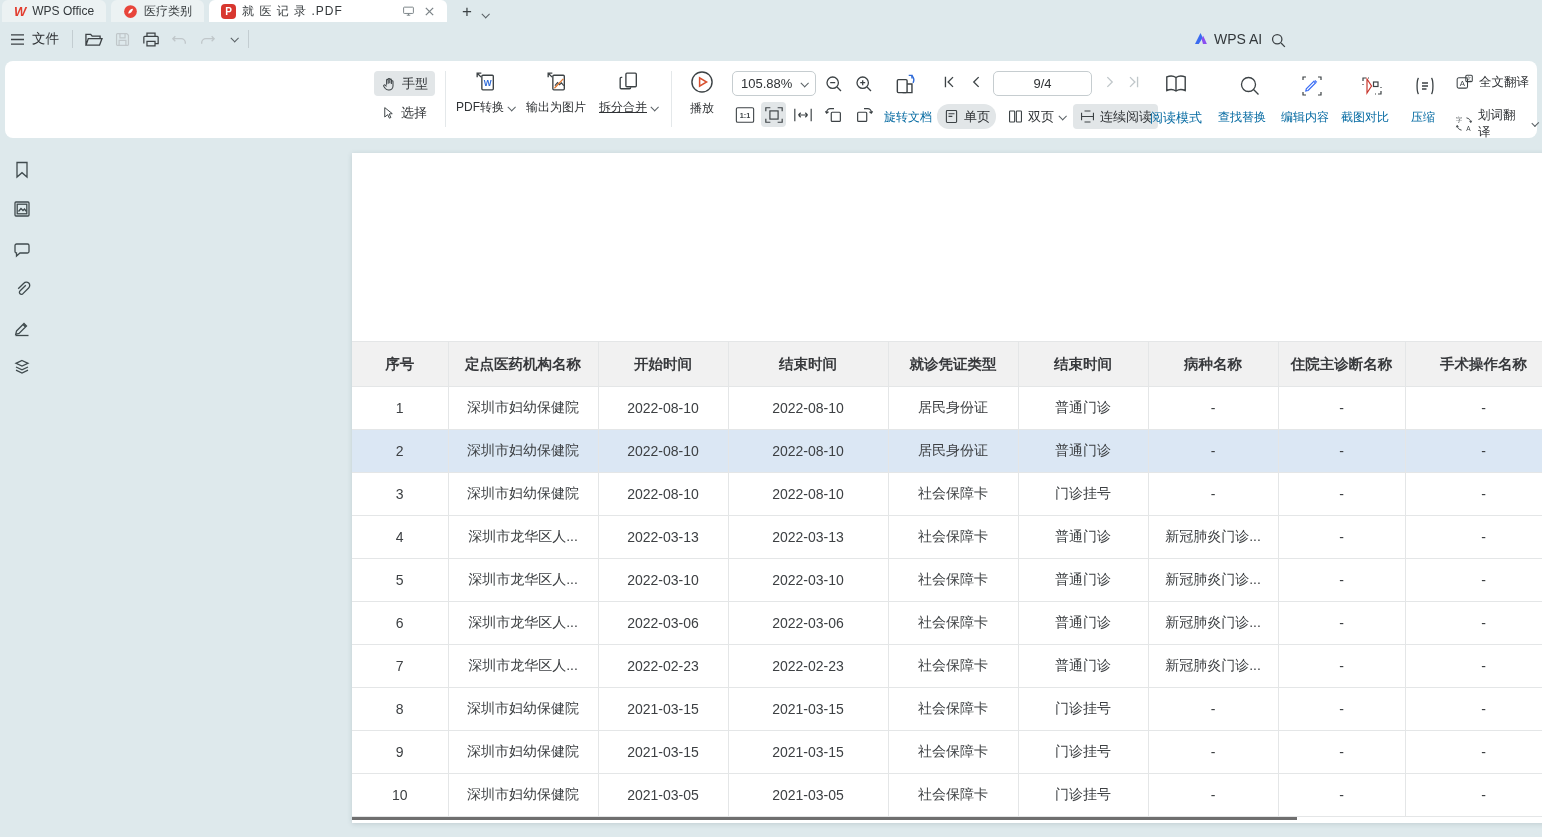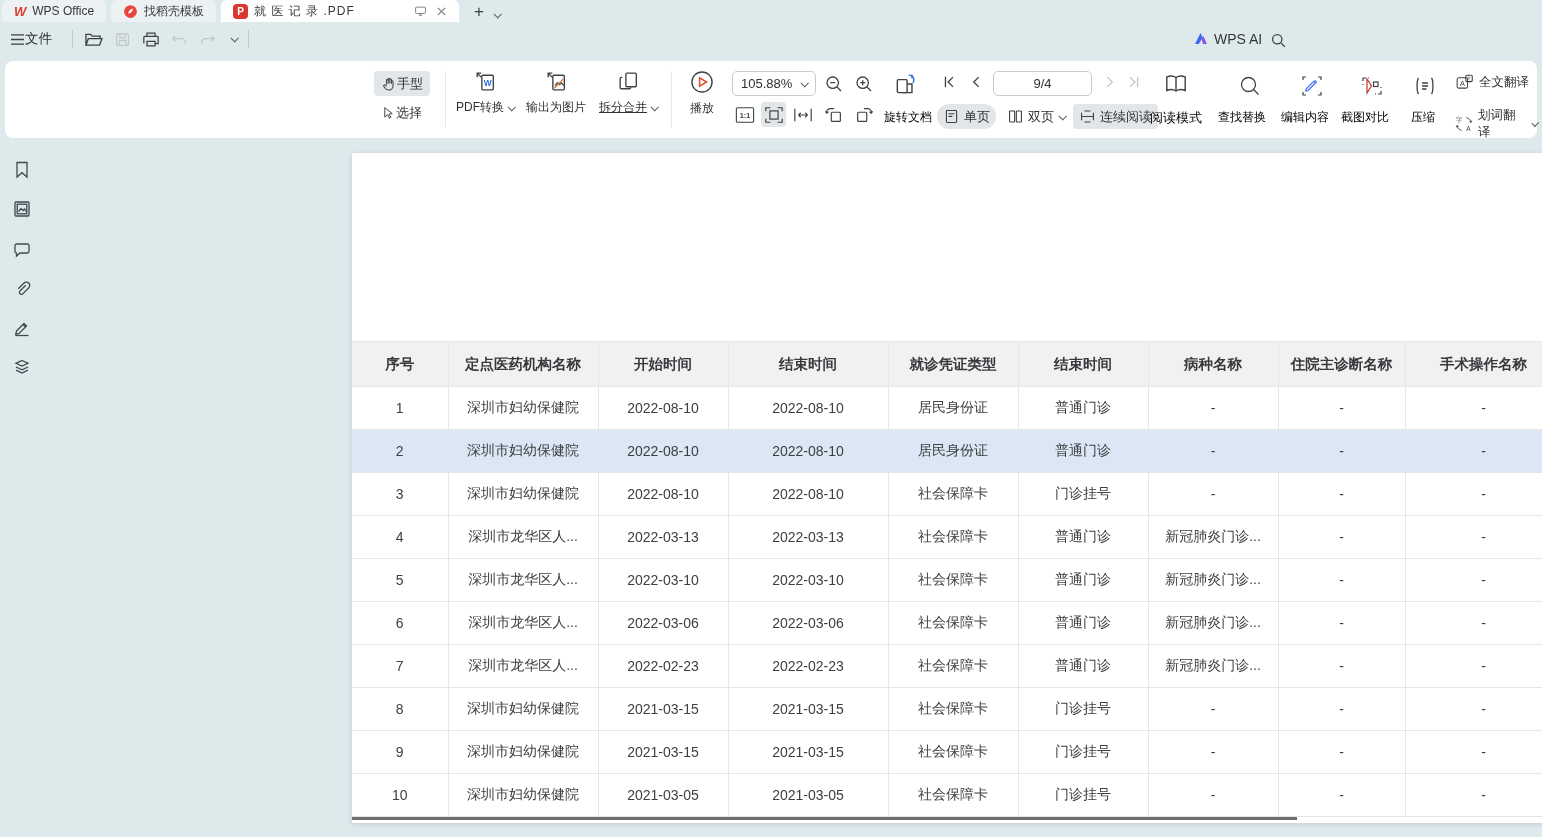--- a/index.html
+++ b/index.html
@@ -26,56 +26,56 @@
   .wlogo { color:#e23c2e; font-weight:bold; font-size:13px; font-style:italic; }
   .pdficon { width:15px; height:15px; background:#d8372f; border-radius:4px;
     color:#fff; font-size:10px; font-weight:bold; display:flex;
     align-items:center; justify-content:center; }
   .tab-extra { display:flex; align-items:center; gap:8px; color:#7c8488; }
   .newtab { font-size:17px; color:#3c4245; margin:0 6px 2px 10px; line-height:1; }
   .tab-chev { margin-bottom:4px; }
 
   
   .menubar { position:absolute; top:22px; left:0; right:0; height:38px; }
-  .file-group { position:absolute; left:10px; top:8px; display:flex; align-items:center; font-size:13.5px; }
+  .file-group { position:absolute; left:10px; top:8px; display:flex; align-items:center; gap:7px; font-size:13.5px; }
   .qa-icons { position:absolute; left:72px; top:8px; display:flex; align-items:center; gap:11px; }
   .vdiv { width:1px; height:18px; background:#c3cdd1; }
   .menu-list { position:absolute; left:726px; top:0; height:38px; display:flex; align-items:center; }
   .menu-item { padding:0 14px; font-size:14px; height:38px; line-height:38px; position:relative; color:#33383b; }
   .menu-item.active { color:#c5342e; font-weight:bold; }
   .menu-item.active::after { content:""; position:absolute; left:14px; right:14px; bottom:2px;
     height:3px; background:#c5342e; border-radius:2px; }
   .wpsai { position:absolute; left:1192px; top:8px; display:flex; align-items:center; gap:5px; font-size:14px; color:#33383b; }
   .menubar-search { position:absolute; left:1270px; top:10px; }
 
   
   .toolbar { position:absolute; top:61px; left:5px; right:5px; height:77px;
     background:#fff; border-radius:8px; }
   .toolbar .tooldiv { position:absolute; top:10px; width:1px; height:56px; background:#e4e8ea; }
   .tb-abs { position:absolute; }
-  .stackbtn { display:flex; align-items:center; font-size:13px;
+  .stackbtn { display:flex; align-items:center; gap:5px; font-size:13px;
     padding:2px 7px; border-radius:4px; height:25px; color:#2f3235; }
   .stackbtn.on { background:#e2e6e8; }
   .bigbtn { position:absolute; top:8px; display:flex; flex-direction:column;
     align-items:center; gap:5px; font-size:12px; color:#2f3235; }
   .bigbtn .lbl { display:flex; align-items:center; }
   .sq { width:25px; height:25px; border-radius:4px; display:flex;
     align-items:center; justify-content:center; }
   .sq.on { background:#e2e6e8; }
   .zoombox { position:absolute; top:10px; left:727px; width:84px; height:25px;
     border:1px solid #c6cdd0; border-radius:5px; display:flex; align-items:center;
     justify-content:space-between; padding:0 8px; font-size:13px; background:#fff; }
   .pagebox { position:absolute; top:10px; left:988px; width:99px; height:25px;
     border:1px solid #c6cdd0; border-radius:5px; display:flex; align-items:center;
     justify-content:center; font-size:13px; background:#fff; }
   .navbtn { position:absolute; top:13px; }
   .modebtn { position:absolute; top:43px; display:flex; align-items:center; gap:4px;
     font-size:13px; height:25px; padding:0 6px; border-radius:4px; color:#2f3235; }
   .modebtn.on { background:#e2e6e8; }
-  .rlabel { position:absolute; font-size:12px; color:#000000; }
+  .rlabel { position:absolute; font-size:12px; color:#0369a1; }
   .ricon { position:absolute; top:13px; }
   .rstack { position:absolute; display:flex; align-items:center; gap:5px; font-size:12.5px; color:#2f3235; }
 
   
   .side-icon { position:absolute; left:12px; }
 
   
   .page { position:absolute; left:352px; top:153px; width:1215px; height:670px;
     background:#fff; box-shadow:0 1px 5px rgba(60,80,90,.18); }
   table { border-collapse:collapse; table-layout:fixed; width:1210px; margin-top:188px; }
@@ -95,21 +95,21 @@
     <span class="wlogo">W</span>
     <span class="tab-label">WPS Office</span>
   </div>
   <div class="tab">
     <span>
       <svg width="15" height="15" viewBox="0 0 20 20">
           <circle cx="10" cy="10" r="8.5" fill="#e8453b"></circle>
           <path d="M6.8 12.6c.9-4.2 3.4-6.3 6.6-6.4-.8 4.1-3 6.3-6.6 6.4z" fill="#fff"></path>
         </svg>
     </span>
-    <span class="tab-label">找稻壳模板</span>
+    <span class="tab-label">医疗类别</span>
   </div>
   <div class="tab active">
     <span class="pdficon">P</span>
     <span class="tab-label">就 医 记 录 .PDF</span>
     <span class="tab-extra">
       <span>
         <svg width="15" height="14" viewBox="0 0 20 20" fill="none" stroke="#7c8488" stroke-width="1.4">
             <rect x="3" y="4.5" width="14" height="9" rx="1"></rect>
             <path d="M7.5 16h5M10 13.5V16"></path>
           </svg>

